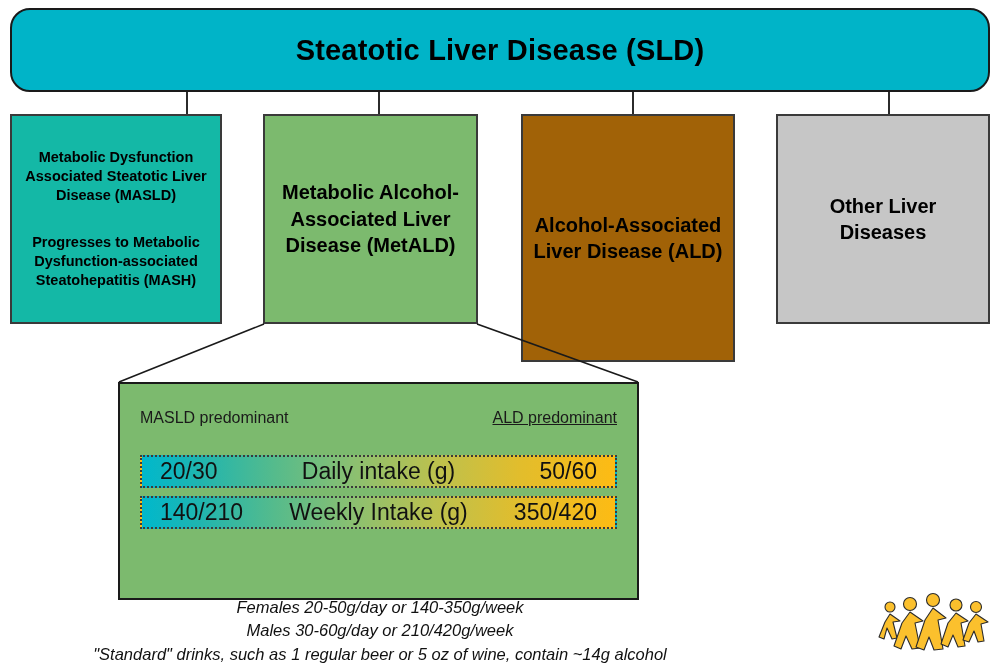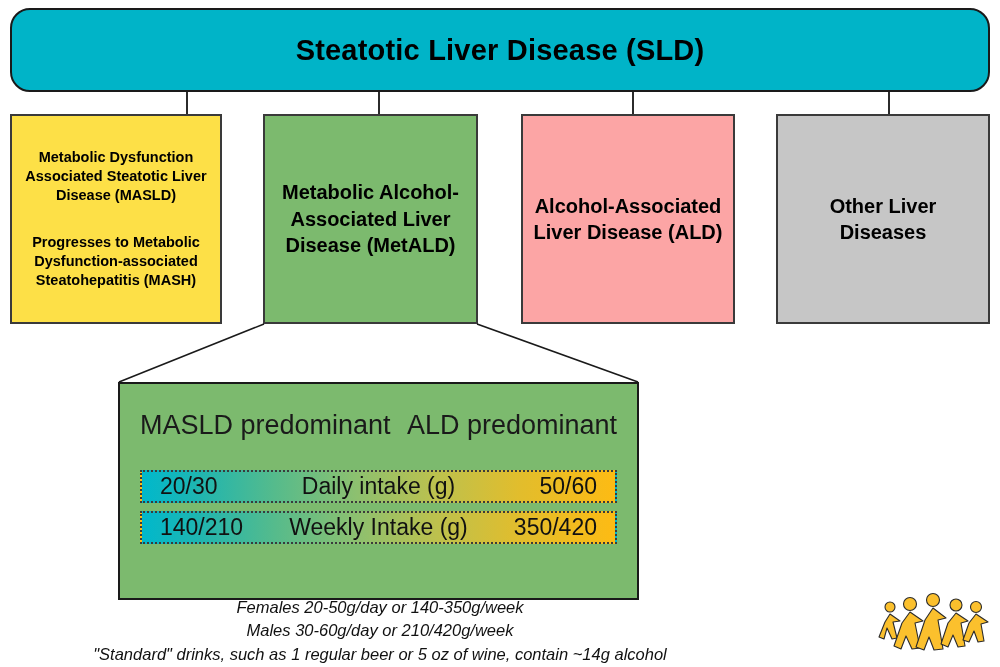--- a/index.html
+++ b/index.html
@@ -66,41 +66,41 @@
     font-weight: bold;
     color: #000000;
     line-height: 1.32;
   }
 
   #box-masld {
     left: 10px;
     top: 114px;
     width: 212px;
     height: 210px;
-    background: #fde047;
+    background: #14b8a6;
     justify-content: center;
   }
   #box-masld .cat-label { font-size: 14.5px; }
   #box-masld .cat-label.secondary { margin-top: 28px; }
 
   #box-metald {
     left: 263px;
     top: 114px;
     width: 215px;
     height: 210px;
     background: #7cba6e;
   }
   #box-metald .cat-label { font-size: 20px; }
 
   #box-ald {
     left: 521px;
     top: 114px;
     width: 214px;
-    height: 210px;
-    background: #fca5a5;
+    height: 248px;
+    background: #a16207;
   }
   #box-ald .cat-label { font-size: 20px; }
 
   #box-other {
     left: 776px;
     top: 114px;
     width: 214px;
     height: 210px;
     background: #c6c6c6;
   }
@@ -127,26 +127,26 @@
     border: 2px solid #1a1a1a;
     padding: 16px 20px 0 20px;
   }
   .predominant-row {
     display: flex;
     justify-content: space-between;
     align-items: flex-start;
     margin-top: 8px;
   }
   .predominant {
-    font-size: 27px;
+    font-size: 16px;
     color: #1a1a1a;
     line-height: 1.28;
   }
   .predominant.left  { text-align: left; }
-  .predominant.right { text-align: right; }
+  .predominant.right { text-align: right; text-decoration: underline; }
 
   
   .intake-bar {
     position: relative;
     height: 33px;
     margin: 0 0 0 0;
     box-sizing: border-box;
     border: 2px dotted #3b3b3b;
     background: linear-gradient(to right,
         #00b8cc 0%,

